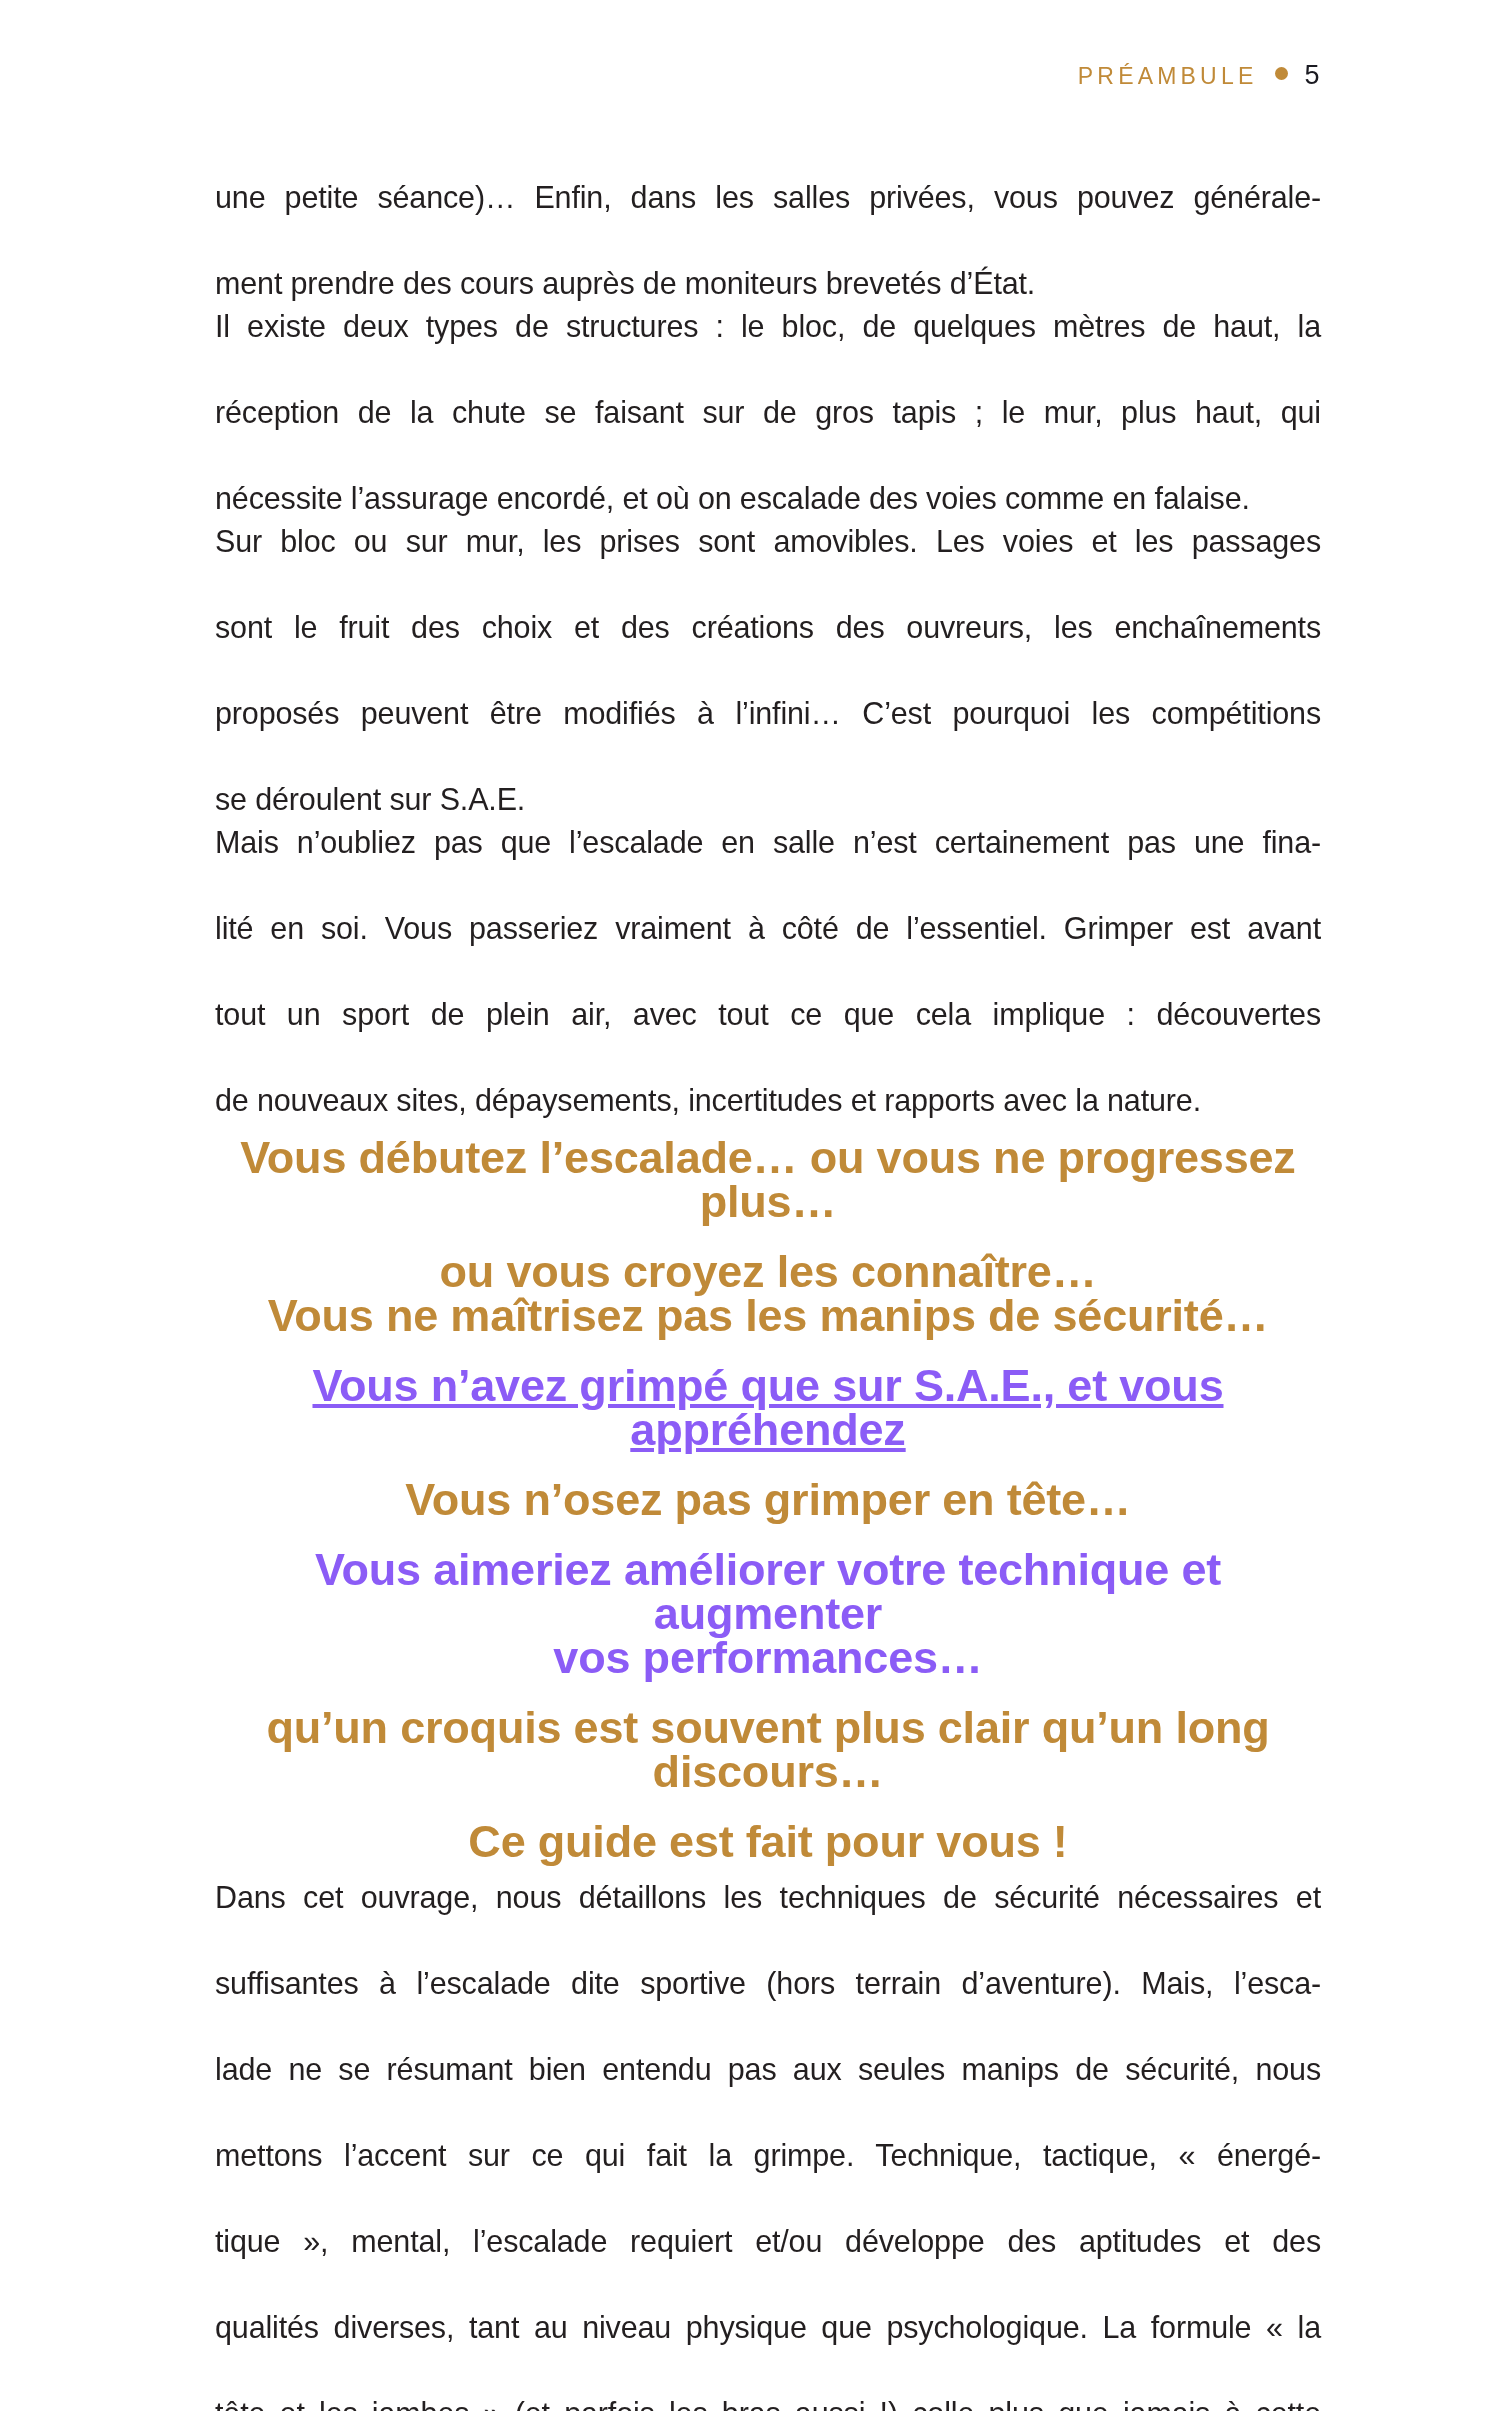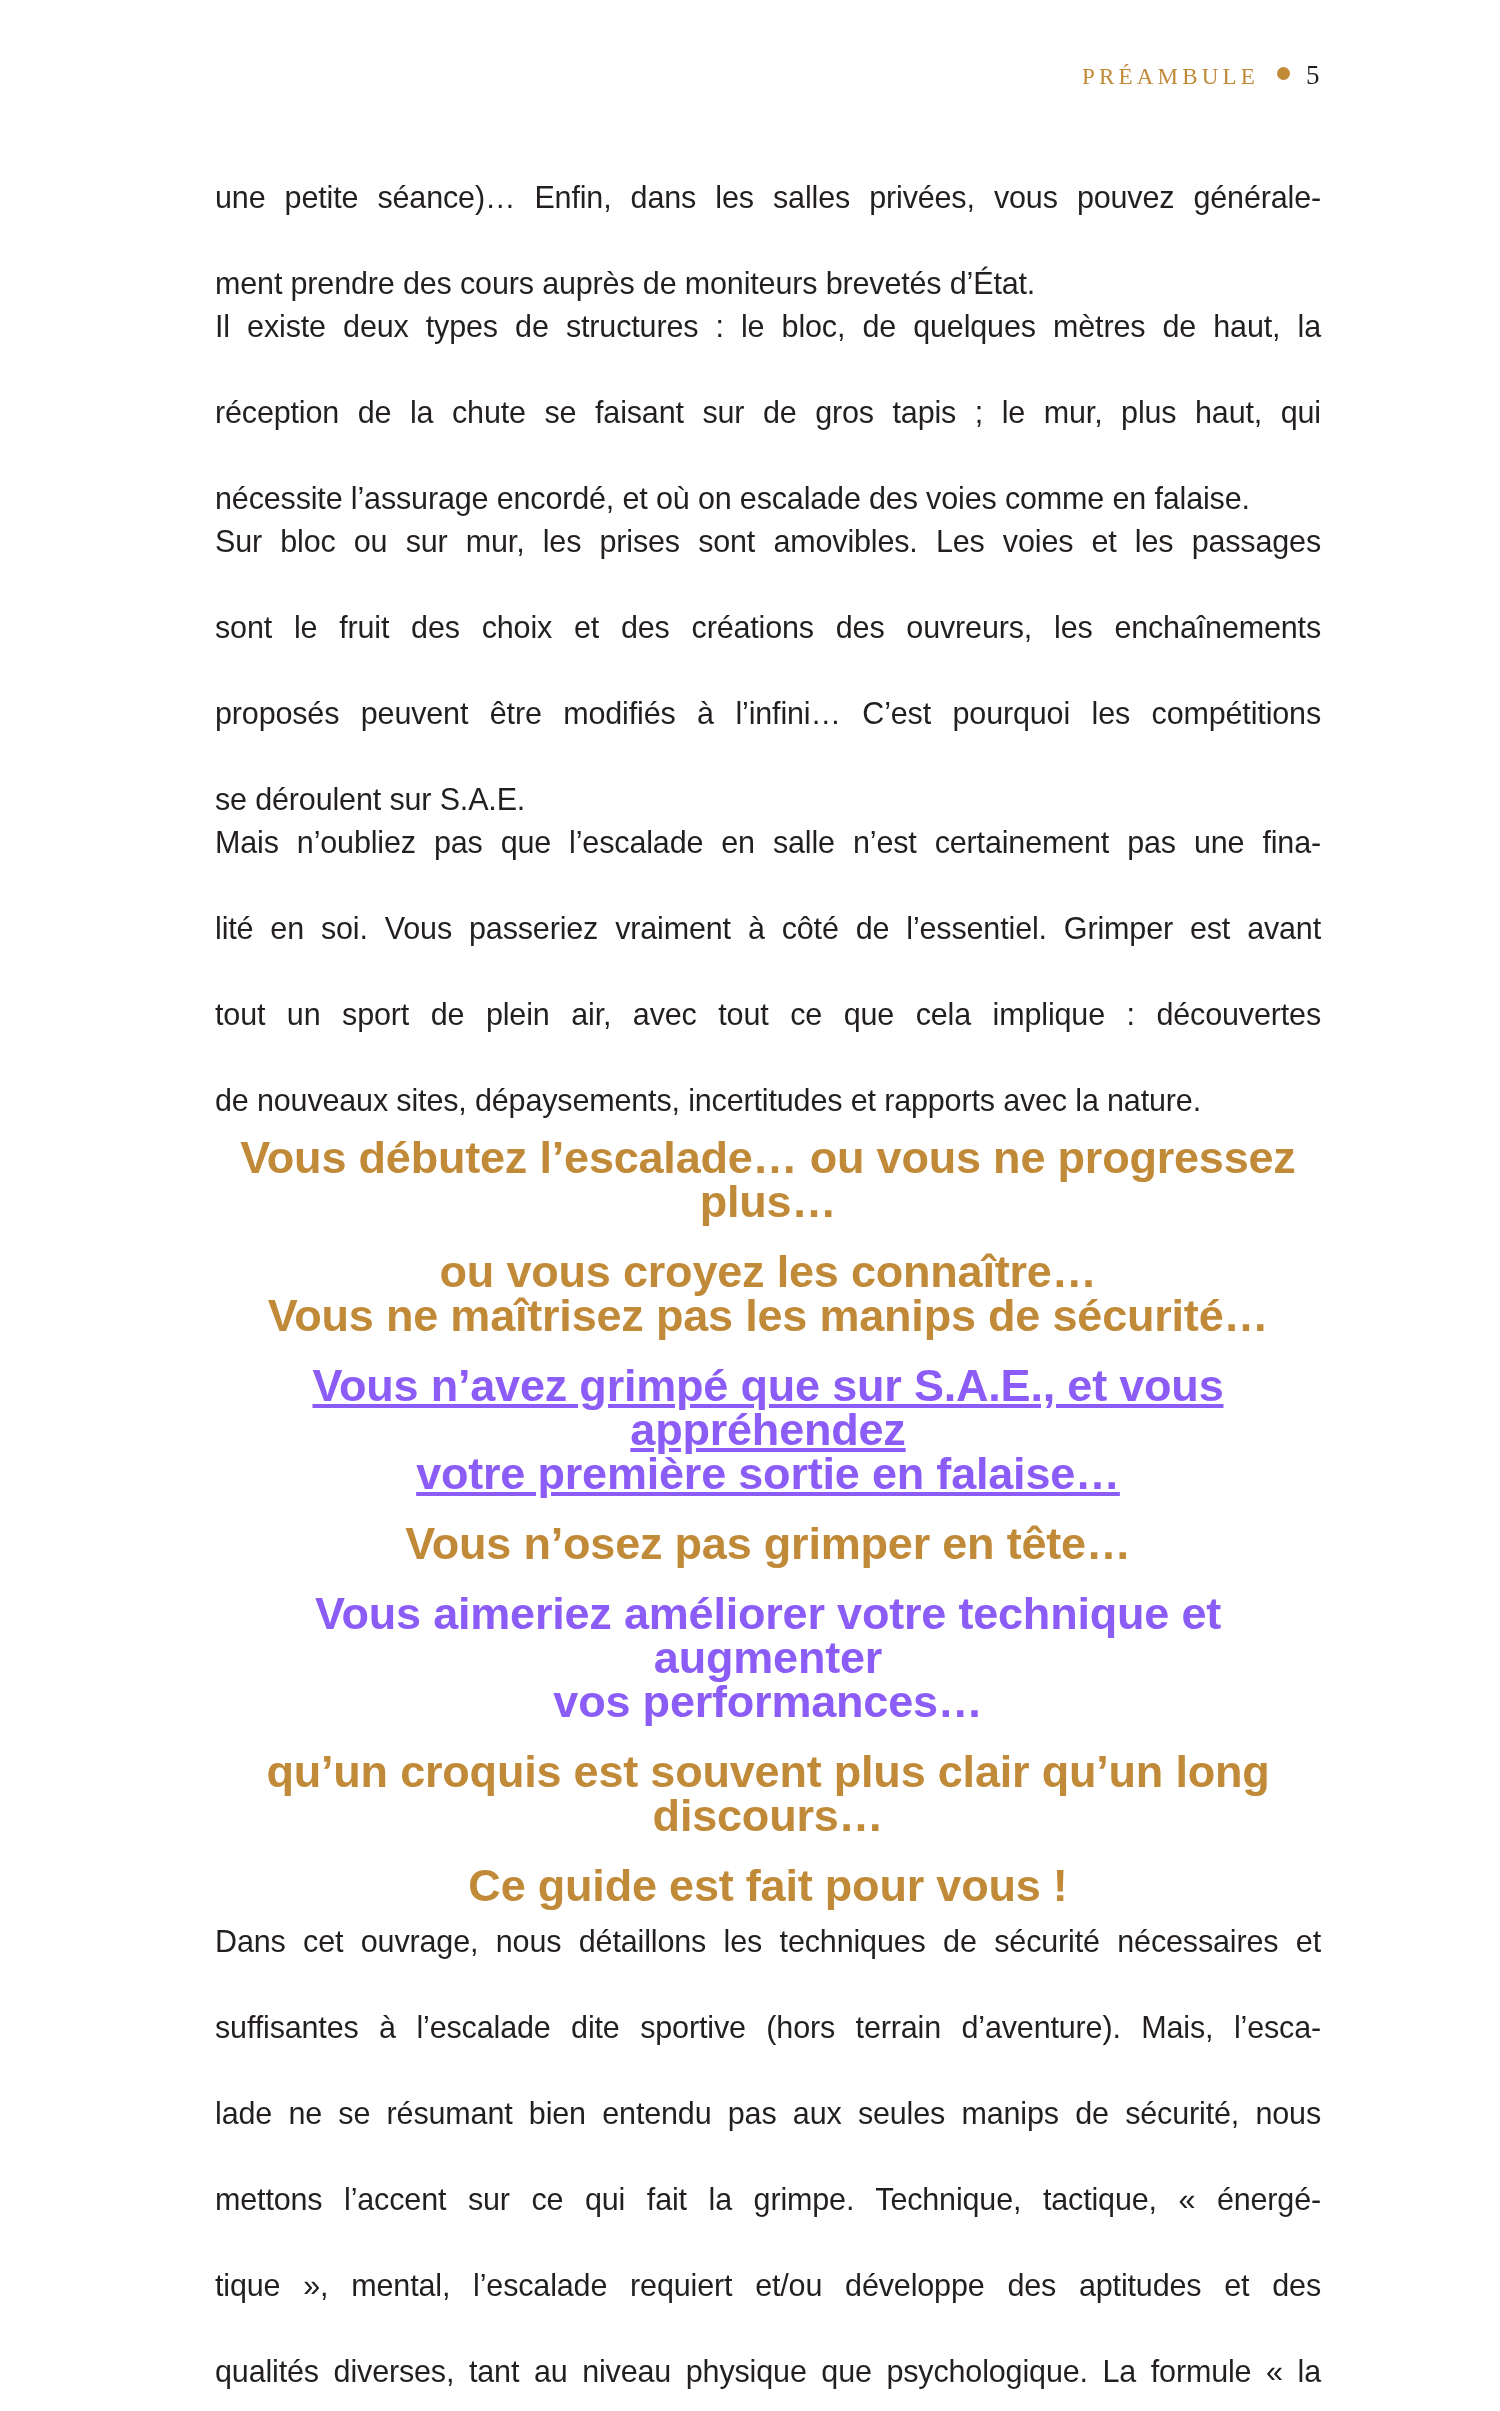--- a/index.html
+++ b/index.html
@@ -25,21 +25,20 @@
   .running-head {
     position: absolute;
     top: 62px;
     left: 215px;
     right: 180px;
     height: 40px;
     display: flex;
     justify-content: flex-end;
     align-items: baseline;
     gap: 0;
-    font-family: Liberation Serif, serif;
   }
   .rh-label {
     font-size: 23px;
     letter-spacing: 4.2px;
     color: #C08A38;
     font-weight: 400;
     line-height: 1;
   }
   .rh-bullet {
     width: 13px;
@@ -157,21 +156,20 @@
     <div class="callout" id="callout">
         <div class="stanza" style="color: rgb(192, 138, 56);">
           <span class="sl">Vous débutez l’escalade… ou vous ne progressez plus…</span>
         </div>
         <div class="stanza" style="color: rgb(192, 138, 56);">
           <span class="sl">ou vous croyez les connaître…</span>
           <span class="sl">Vous ne maîtrisez pas les manips de sécurité…</span>
         </div>
         <div class="stanza" style="color: #8b5cf6; text-decoration: underline;">
           <span class="sl">Vous n’avez grimpé que sur S.A.E., et vous appréhendez</span>
-          <span class="sl">votre première sortie en falaise…</span>
         </div>
         <div class="stanza" style="color: rgb(192, 138, 56);">
           <span class="sl">Vous n’osez pas grimper en tête…</span>
         </div>
         <div class="stanza" style="color: #8b5cf6;">
           <span class="sl">Vous aimeriez améliorer votre technique et augmenter</span>
           <span class="sl">vos performances…</span>
         </div>
         <div class="stanza" style="color: rgb(192, 138, 56);">
           <span class="sl">qu’un croquis est souvent plus clair qu’un long discours…</span>

